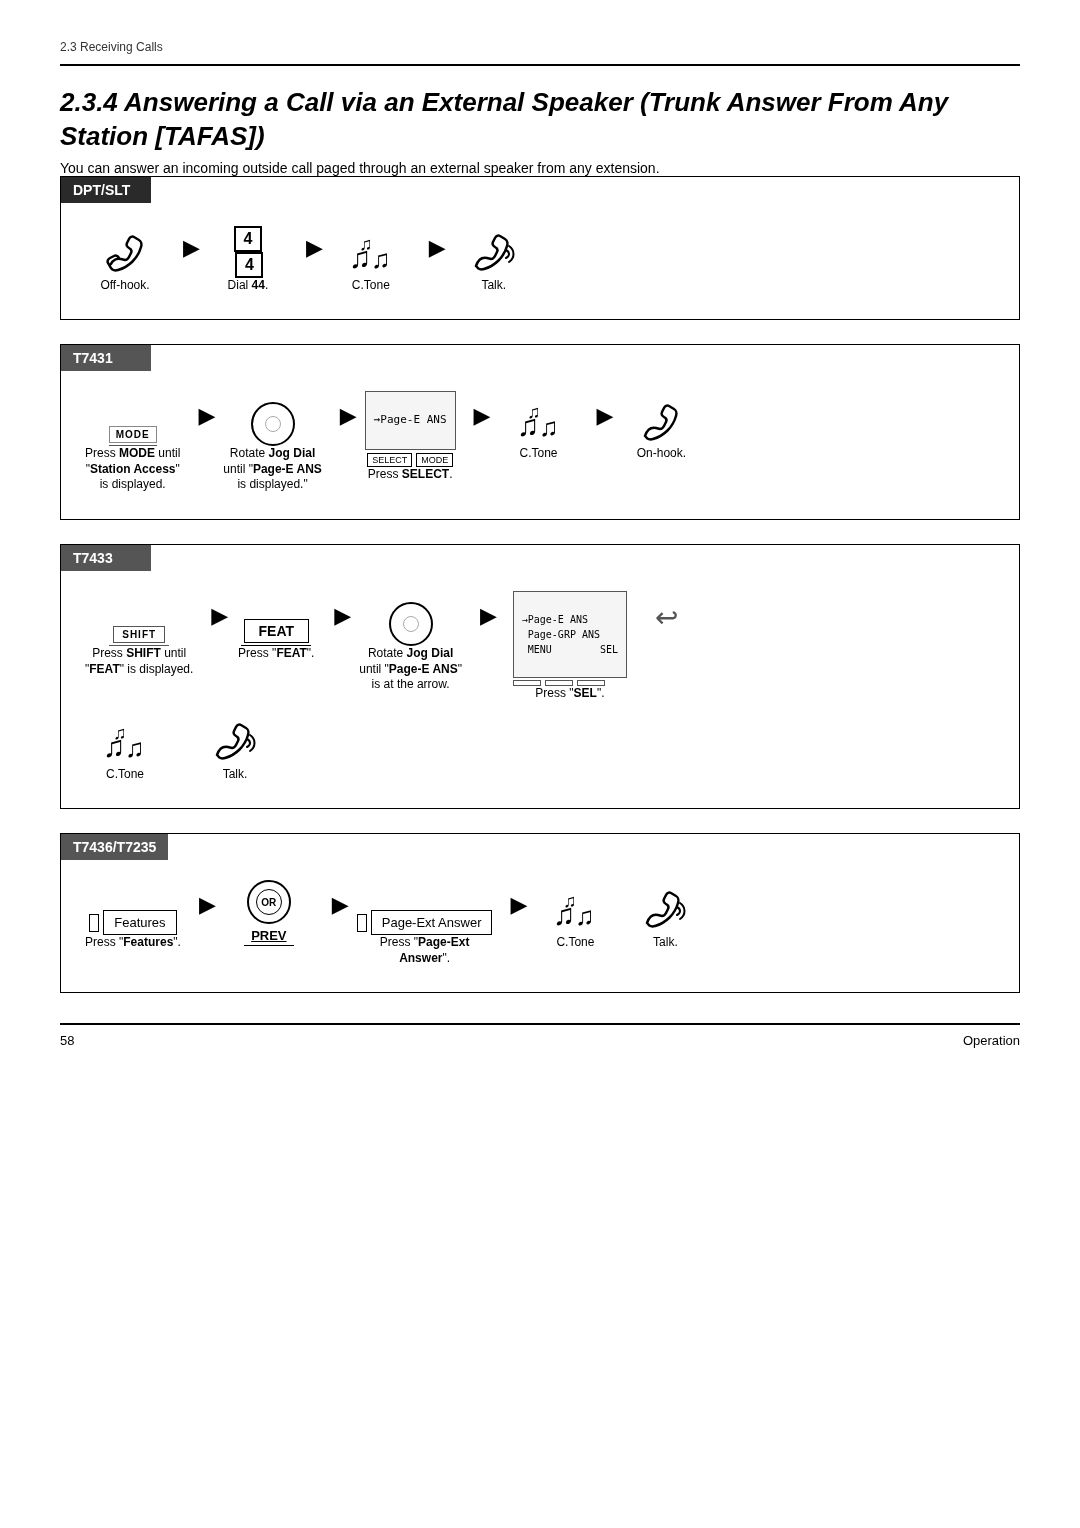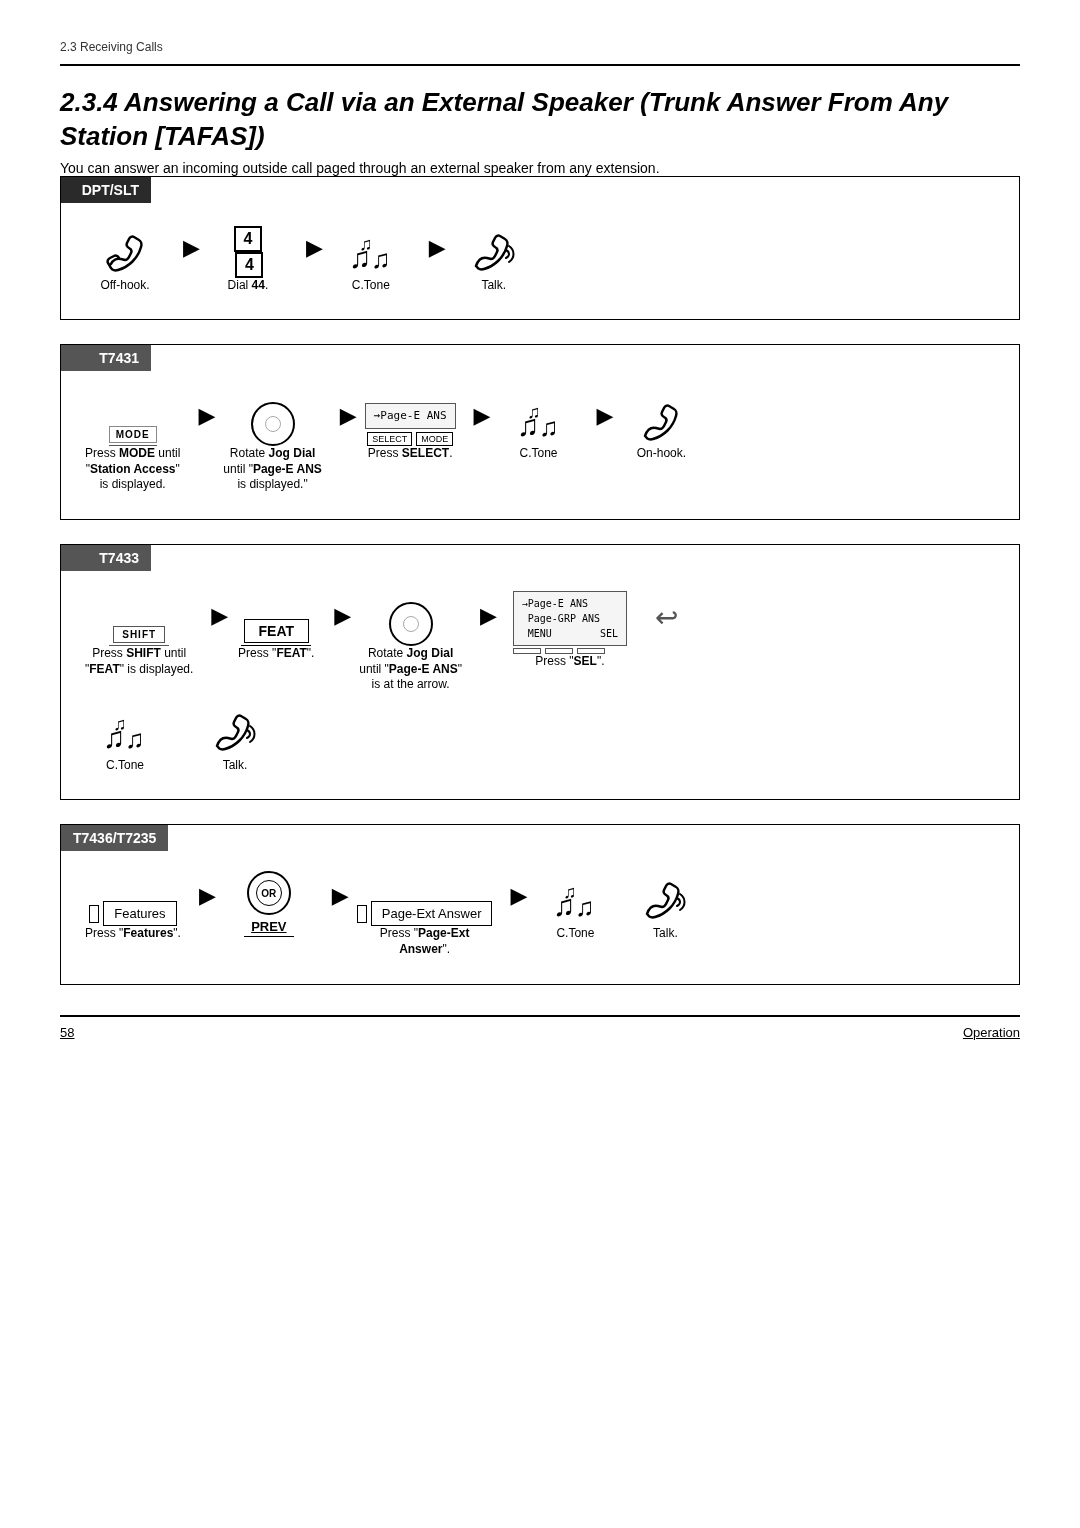--- a/index.html
+++ b/index.html
@@ -41,21 +41,20 @@
       padding: 0;
     }
     .section-header {
       background: #2a2a2a;
       color: #fff;
       font-weight: bold;
       font-size: 14px;
       padding: 5px 12px;
       display: inline-block;
       min-width: 90px;
-      text-align: right;
     }
     .section-content {
       padding: 20px 24px 16px;
     }
 
     
     .step-row {
       display: flex;
       align-items: flex-start;
       gap: 0;
@@ -95,21 +94,21 @@
       min-width: 28px;
       text-align: center;
     }
 
     
     .display-screen {
       border: 1.5px solid #555;
       background: #f5f5f5;
       font-family: monospace;
       font-size: 11px;
-      padding: 4px 8px;
+      padding: 20px 8px;
       text-align: left;
       line-height: 1.5;
       white-space: pre;
       display: inline-block;
     }
 
     
     .features-btn {
       border: 1.5px solid #000;
       padding: 4px 10px;
@@ -177,21 +176,20 @@
     }
 
     
     .page-footer {
       display: flex;
       justify-content: space-between;
       border-top: 2px solid #000;
       margin-top: 30px;
       padding-top: 8px;
       font-size: 13px;
-      text-decoration: underline;
     }
 
     
     .jog-dial {
       width: 44px;
       height: 44px;
       border: 2px solid #000;
       border-radius: 50%;
       display: inline-flex;
       align-items: center;

